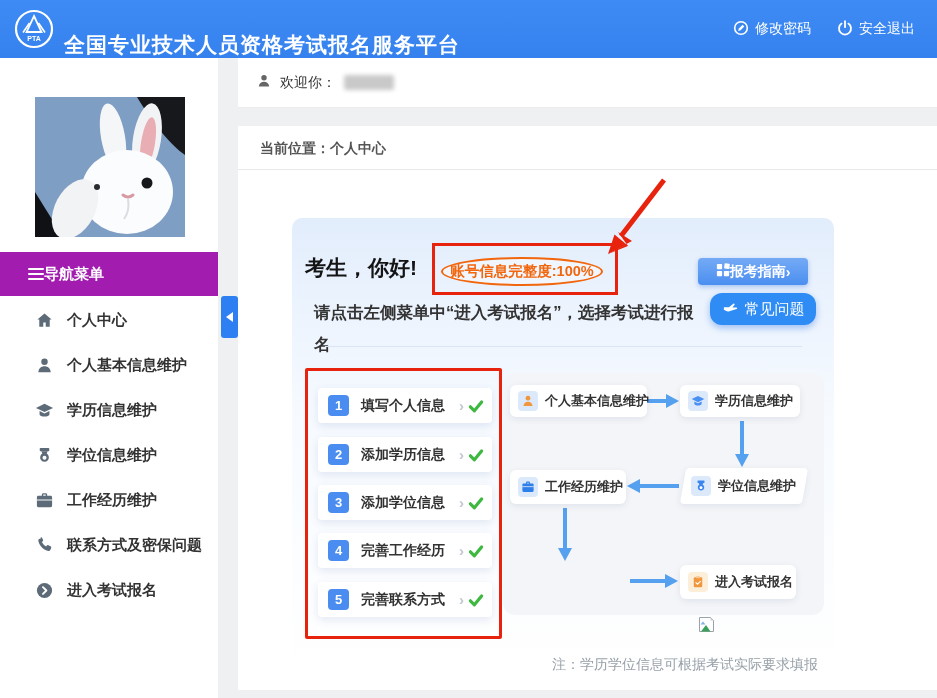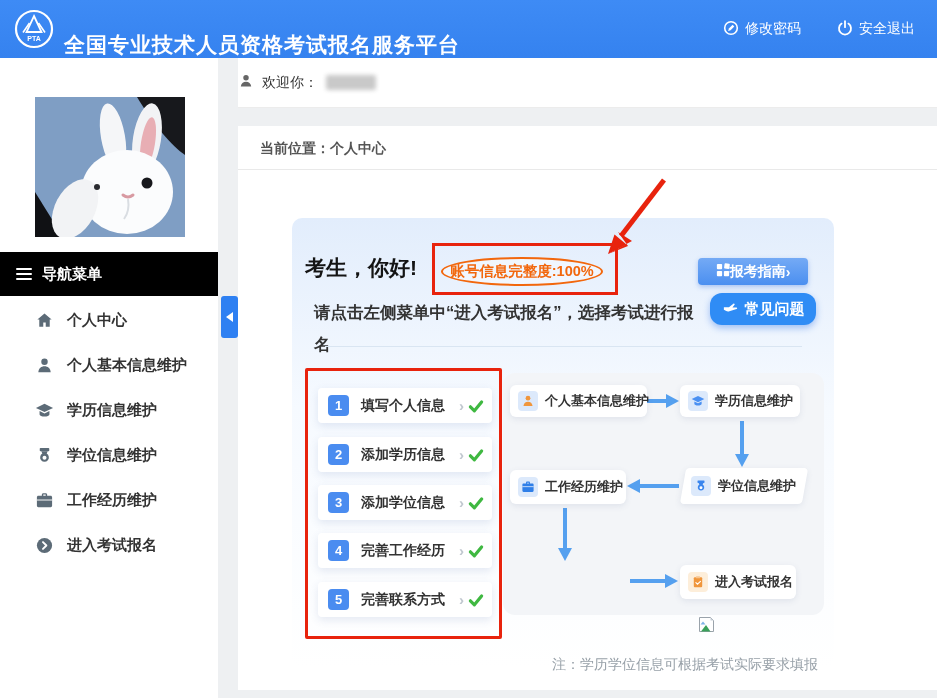--- a/index.html
+++ b/index.html
@@ -6,63 +6,63 @@
   html,body { width:937px; height:698px; }
   body { font-family:"Liberation Sans","DejaVu Sans",sans-serif; background:#eef0f2; position:relative; overflow:hidden; }
 
   
   .top-header { position:absolute; left:0; top:0; width:937px; height:58px;
     background:linear-gradient(180deg,#3e8bf5,#3582ef); display:flex; align-items:center; }
   .logo-wrap { margin-left:14px; width:40px; height:40px; flex:0 0 auto; }
   .title-block { margin-left:10px; color:#fff; }
   .app-title { font-size:21px; font-weight:bold; letter-spacing:1px; line-height:24px;margin-top:32px; }
   .app-subtitle { font-size:10.5px; font-weight:bold; letter-spacing:.2px; margin-top:2px; }
-  .header-actions { margin-left:auto; margin-right:22px; display:flex; gap:36px; color:#fff; font-size:14px; }
+  .header-actions { margin-left:auto; margin-right:22px; display:flex; gap:26px; color:#fff; font-size:14px; }
   .header-action { display:flex; align-items:center; gap:6px; cursor:pointer; }
 
   
   .sidebar { position:absolute; left:0; top:58px; width:218px; height:640px; background:#fff; }
   .avatar { position:absolute; left:35px; top:39px; width:150px; height:140px; overflow:hidden; }
-  .nav-header { position:absolute; left:0; top:194px; width:218px; height:44px; background:#000000;
-    color:#fff; display:flex; align-items:center; padding-left:16px; font-size:15px; font-weight:bold; gap:10px; }
+  .nav-header { position:absolute; left:0; top:194px; width:218px; height:44px; background:#a21caf;
+    color:#fff; display:flex; align-items:center; padding-left:28px; font-size:15px; font-weight:bold; }
   .hamburger { width:16px; display:flex; flex-direction:column; gap:3px; }
   .hamburger i { display:block; height:2px; background:#fff; border-radius:1px; }
   .menu { position:absolute; left:0; top:240px; width:218px; }
   .menu-item { height:45px; display:flex; align-items:center; padding-left:34px; gap:13px; cursor:pointer; }
   .menu-item .mi-icon { width:20px; height:20px; flex:0 0 auto; display:flex; align-items:center; justify-content:center; }
   .menu-item .mi-label { font-size:15px; color:#333; font-weight:600; white-space:nowrap; }
 
   .collapse-handle { position:absolute; left:221px; top:296px; width:17px; height:42px;
     background:#2e80f2; border-radius:3px; display:flex; align-items:center; justify-content:center; cursor:pointer; }
   .collapse-handle .tri { width:0; height:0; border-top:5px solid transparent; border-bottom:5px solid transparent; border-right:7px solid #fff; }
 
   
   .welcome-bar { position:absolute; left:238px; top:58px; width:699px; height:50px; background:#fff;
-    border-bottom:1px solid #ececec; display:flex; align-items:center; gap:8px; }
+    border-bottom:1px solid #ececec; display:flex; align-items:center; padding-left:18px; gap:8px; }
   .welcome-label { font-size:14px; color:#333; }
   .redacted { width:50px; height:15px; background:#c9c9c9; border-radius:2px; filter:blur(2px); }
 
   
   .content-panel { position:absolute; left:238px; top:126px; width:699px; height:564px; background:#fff; }
   .breadcrumb { height:44px; line-height:44px; padding:0 22px; border-bottom:1px solid #e9e9e9;
     font-size:14px; font-weight:bold; color:#555; }
 
   
   .card { position:absolute; left:54px; top:92px; width:542px; height:450px; border-radius:10px;
     background:linear-gradient(180deg,#e2edfc 0%,#f6faff 42%,#ffffff 100%); overflow:visible; }
   .greeting { position:absolute; left:13px; top:36px; font-size:21px; font-weight:bold; color:#141414; }
   .badge-annotation-box { position:absolute; left:140px; top:25px; width:186px; height:52px; border:3px solid #e8230d; }
   .completeness-badge { position:absolute; left:149px; top:39px; width:162px; height:29px; border:2px solid #f2670d;
     border-radius:50%; color:#f2670d; font-size:14.5px; font-weight:bold; display:flex; align-items:center; justify-content:center; background:rgba(255,255,255,.4); }
   .instruction { position:absolute; left:22px; top:78px; width:392px; font-size:16.5px; font-weight:600; color:#333; line-height:32px; }
   .guide-btn { position:absolute; left:406px; top:40px; width:110px; height:27px; border-radius:4px;
     background:linear-gradient(180deg,#74aaf5,#4b8ff0); color:#fff; font-size:14px; font-weight:bold;
     display:flex; align-items:center; justify-content:center; cursor:pointer; box-shadow:0 2px 5px rgba(50,110,220,.35); }
   .faq-btn { position:absolute; left:418px; top:75px; width:106px; height:32px; border-radius:12px;
-    background:#2f8cf5; color:#fff; font-size:15px; font-weight:bold;
+    background:#2f8cf5; color:#fff; font-size:15px; font-weight:normal;
     display:flex; align-items:center; justify-content:center; gap:7px; cursor:pointer; box-shadow:0 3px 7px rgba(40,110,230,.4); }
   .card-divider { position:absolute; left:33px; top:128px; width:477px; height:1px; background:#d9e5f2; }
 
   .steps-annotation-box { position:absolute; left:13px; top:150px; width:197px; height:271px; border:3px solid #e8230d; border-radius:2px; }
   .step-card { position:absolute; left:26px; width:174px; height:35px; background:#fff; border-radius:4px;
     box-shadow:0 3px 9px rgba(70,100,160,.14); display:flex; align-items:center; cursor:pointer; }
   .step-num { width:21px; height:21px; margin-left:10px; background:#4a8cf0; border-radius:4px; color:#fff;
     font-size:13px; font-weight:bold; display:flex; align-items:center; justify-content:center; }
   .step-label { margin-left:12px; font-size:14px; font-weight:bold; color:#333; }
   .step-chevron { margin-left:auto; color:#c0c7cf; font-size:15px; font-weight:bold; }
@@ -193,20 +193,28 @@
         <span class="mi-label">学位信息维护</span>
     </div>
     <div class="menu-item">
       <span class="mi-icon">
         <svg viewBox="0 0 20 20" width="19" height="19">
             <path d="M7.2 5V3.8c0-.8.7-1.5 1.5-1.5h2.6c.8 0 1.5.7 1.5 1.5V5h3.7c.8 0 1.5.7 1.5 1.5v9c0 .8-.7 1.5-1.5 1.5h-13C2.7 17 2 16.3 2 15.5v-9C2 5.7 2.7 5 3.5 5h3.7zm1.5-1.2V5h2.6V3.8h-2.6z" fill="#5c6b77"></path>
             <path d="M2 9.5h16" stroke="#fff" stroke-width="1"></path>
           </svg>
       </span>
         <span class="mi-label">工作经历维护</span>
+    </div>
+    <div class="menu-item">
+      <span class="mi-icon">
+        <svg viewBox="0 0 20 20" width="19" height="19">
+            <path d="M6.8 2.2 4.5 3.1c-.7.3-1.2 1-1 1.8 1.2 5.5 5.4 9.7 10.8 10.9.8.2 1.5-.3 1.8-1l.9-2.3c.3-.7 0-1.5-.7-1.8l-2.2-1c-.6-.3-1.3-.1-1.7.4l-.7.9a11.4 11.4 0 0 1-4.6-4.6l.9-.7c.5-.4.7-1.1.4-1.7l-1-2.2c-.3-.7-1-1-1.6-.6z" fill="#5c6b77"></path>
+          </svg>
+      </span>
+        <span class="mi-label">联系方式及密保问题</span>
     </div>
     <div class="menu-item">
       <span class="mi-icon">
         <svg viewBox="0 0 20 20" width="19" height="19">
             <circle cx="10" cy="10" r="8" fill="#5c6b77"></circle>
             <path d="M8.4 6.4 12 10l-3.6 3.6" fill="none" stroke="#fff" stroke-width="2" stroke-linecap="round" stroke-linejoin="round"></path>
           </svg>
       </span>
         <span class="mi-label">进入考试报名</span>
     </div>

